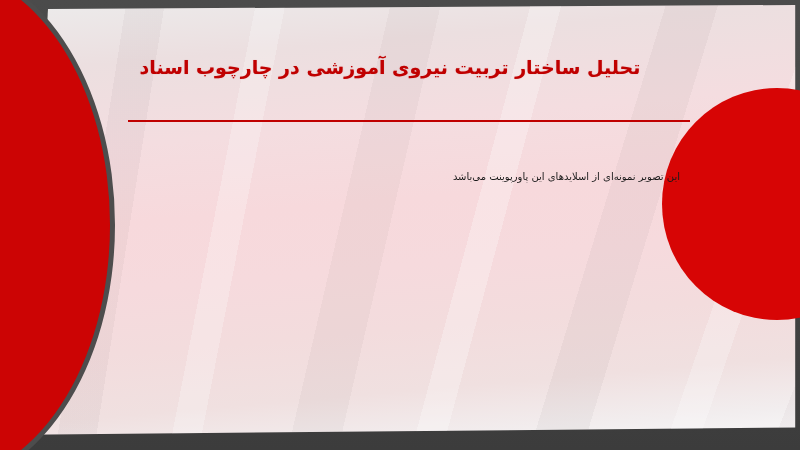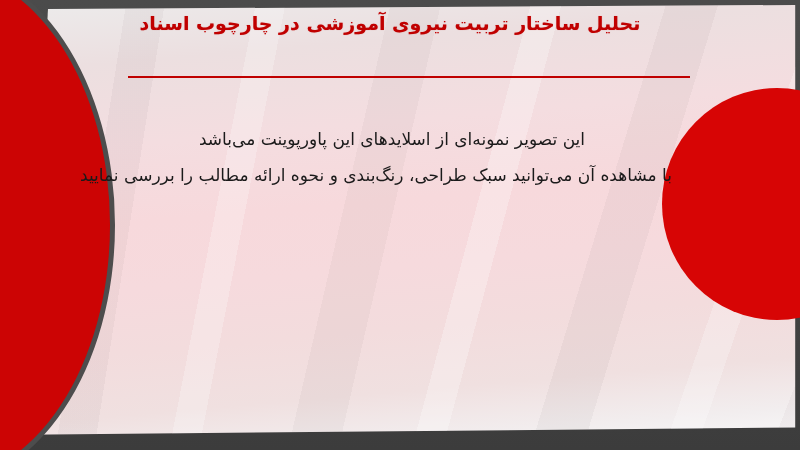--- a/index.html
+++ b/index.html
@@ -88,20 +88,21 @@
     border-radius: 50%;
     background: #d70505;
     z-index: 4;
   }
 
   
   .content {
     position: absolute;
     inset: 0;
     z-index: 8;
+    margin-top: 44px;
   }
 
   .title-block {
     position: absolute;
     right: 130px;
     top: 10px;
     width: 560px;
     text-align: center;
     color: #c00000;
     font-weight: bold;
@@ -116,26 +117,25 @@
     position: absolute;
     left: 128px;
     top: 76px;
     width: 562px;
     height: 2px;
     background: #c00000;
   }
 
   .body-block {
     position: absolute;
-    right: 128px;
+    right: 120px;
     top: 122px;
     width: 560px;
-    text-align: center;
     color: #1a1a1a;
-    font-size: 17px;
+    font-size: 10px;
     line-height: 2.1;
     direction: rtl;
   }
   .body-line { display: block; white-space: nowrap; }
 </style>
 </head>
 <body>
 
 <div id="slide">
 
@@ -151,17 +151,16 @@
   <div class="content">
 
     <div class="title-block">
       <span class="title-line">تحلیل ساختار تربیت نیروی آموزشی در چارچوب اسناد</span>
     </div>
 
     <div class="title-rule"></div>
 
     <div class="body-block">
       <span class="body-line">این تصویر نمونه‌ای از اسلایدهای این پاورپوینت می‌باشد</span>
-      <span class="body-line">با مشاهده آن می‌توانید سبک طراحی، رنگ‌بندی و نحوه ارائه مطالب را بررسی نمایید</span>
     </div>
 
   </div>
 </div>
 
 </body></html>

